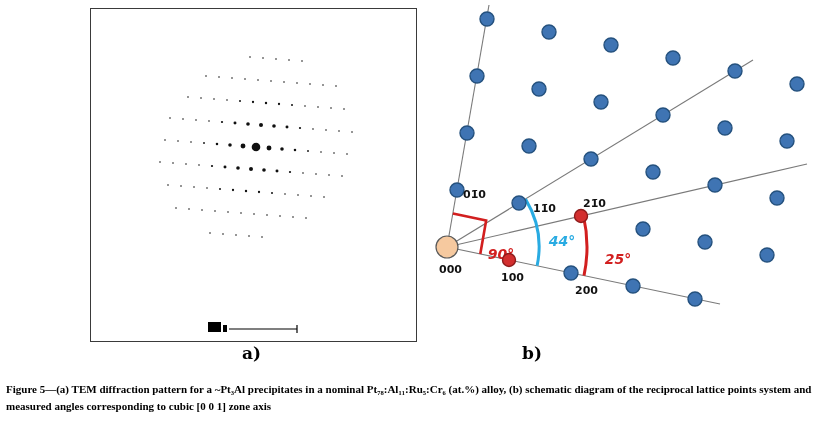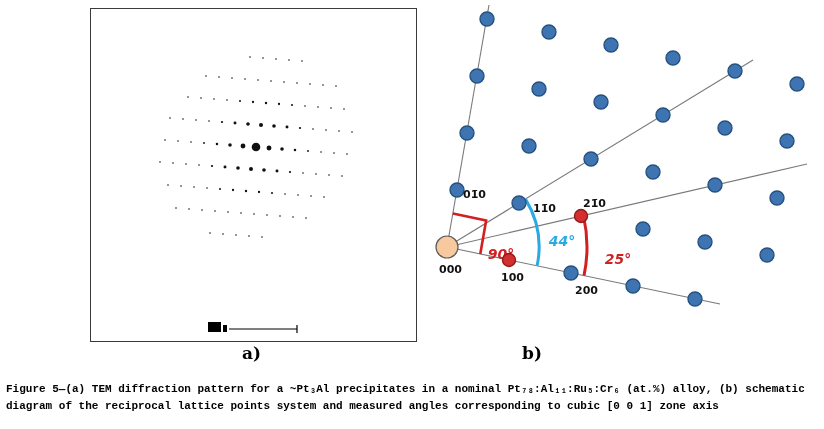--- a/index.html
+++ b/index.html
@@ -16,21 +16,21 @@
   #lattice-svg{position:absolute;left:415px;top:5px;}
   .panel-label{
     position:absolute;font-family:"DejaVu Serif",serif;font-weight:bold;
     font-size:17px;color:#000;
   }
   .label-a{left:242px;top:343px;}
   .label-b{left:522px;top:343px;}
   .caption{
     position:absolute;left:6px;top:381px;width:812px;
     font-size:11px;font-weight:bold;line-height:1.5;color:#000;
-    font-family:Liberation Mono, monospace;
+    font-family:Liberation Serif, serif;
   }
   .idx-label{font:bold 11px "DejaVu Sans",sans-serif;}
   .angle-label{font:italic bold 14px "DejaVu Sans",sans-serif;}
 </style>
 </head>
 <body>
 
 <div class="page">
 
   <div class="panel-a">

